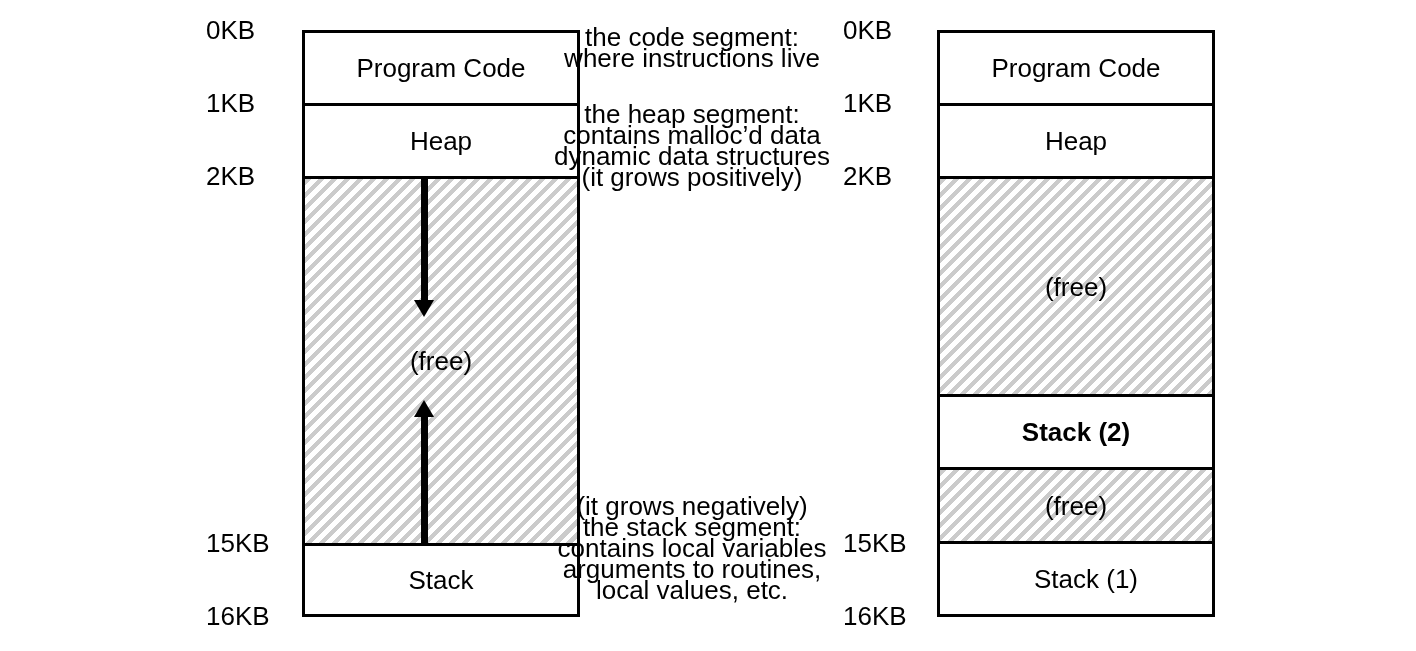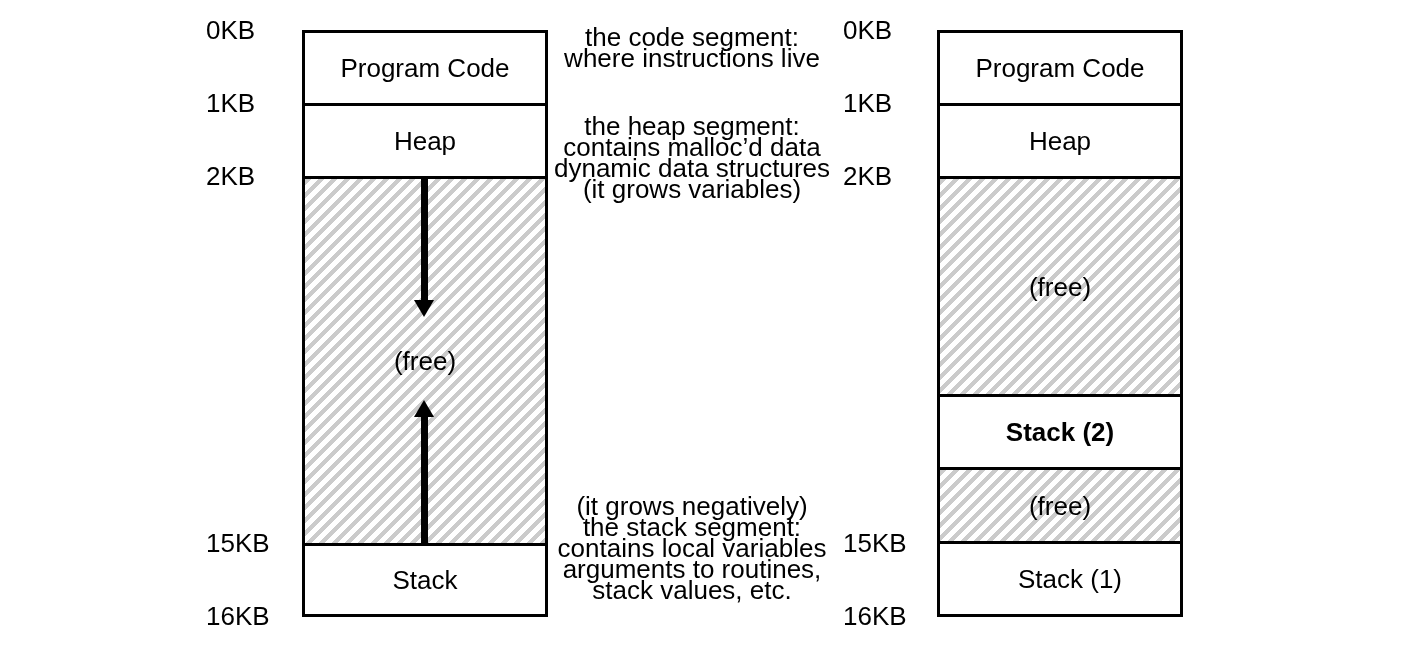--- a/index.html
+++ b/index.html
@@ -18,21 +18,21 @@
   }
   .kb-label {
     position: absolute;
     font-size: 26px;
     line-height: 26px;
     white-space: nowrap;
   }
   .membox {
     position: absolute;
     top: 30px;
-    width: 246px;
+    width: 278px;
     height: 587px;
     border: 3px solid #000000;
     box-sizing: border-box;
     background: #ffffff;
   }
   .membox-left  { left: 302px; }
   .membox-right { left: 937px; }
   .segment {
     box-sizing: border-box;
     display: flex;
@@ -108,33 +108,33 @@
   <div>
     <div class="arrow-head up" style="left:414px; top:400px;"></div>
     <div class="arrow-line" style="left:421px; top:417px; height:126px;"></div>
   </div>
 
   <div class="annot" style="top:27px;">
     <div>the code segment:</div>
     <div>where instructions live</div>
   </div>
 
-  <div class="annot" style="top:116px;">
+  <div class="annot" style="top:104px;">
     <div>the heap segment:</div>
     <div>contains malloc’d data</div>
     <div>dynamic data structures</div>
-    <div>(it grows variables)</div>
+    <div>(it grows positively)</div>
   </div>
 
   <div class="annot" style="top:496px;">
     <div>(it grows negatively)</div>
     <div>the stack segment:</div>
     <div>contains local variables</div>
     <div>arguments to routines,</div>
-    <div>stack values, etc.</div>
+    <div>local values, etc.</div>
   </div>
 
   <div class="kb-label" style="left:843px; top:17px;">0KB</div>
   <div class="kb-label" style="left:843px; top:90px;">1KB</div>
   <div class="kb-label" style="left:843px; top:163px;">2KB</div>
   <div class="kb-label" style="left:843px; top:530px;">15KB</div>
   <div class="kb-label" style="left:843px; top:603px;">16KB</div>
 
   <div class="membox membox-right">
     <div class="segment bordered" style="height:73px;">

